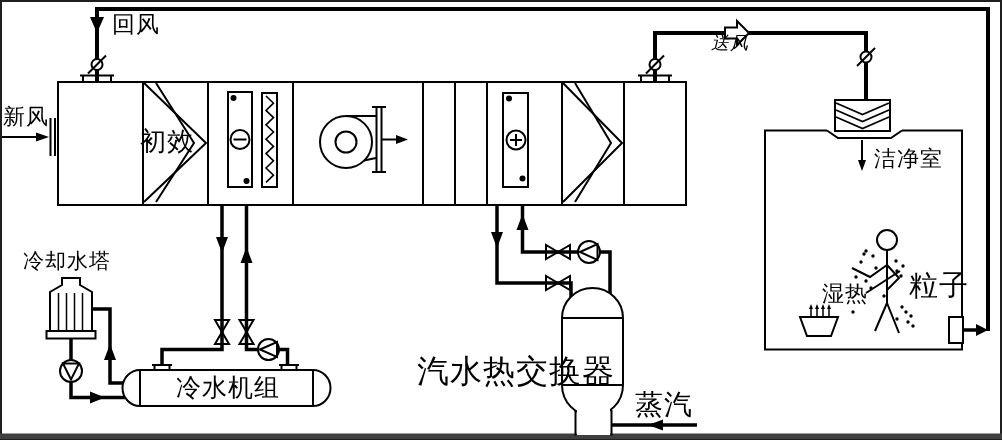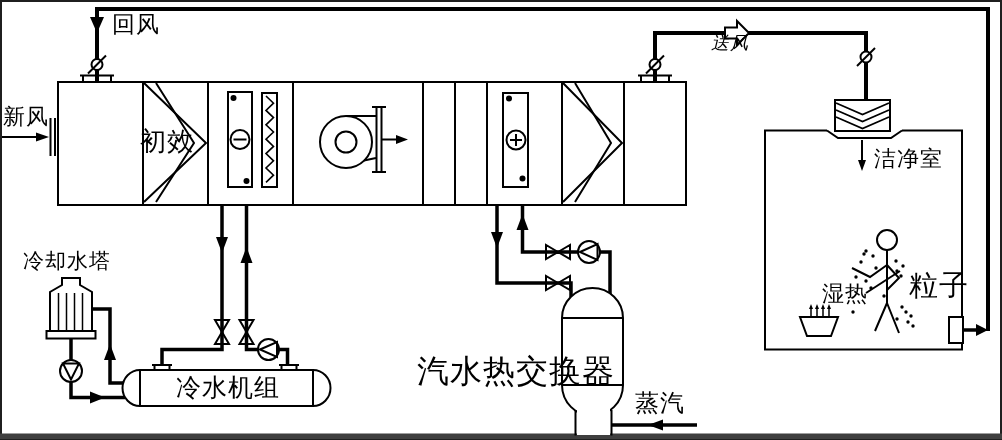--- a/index.html
+++ b/index.html
@@ -228,17 +228,17 @@
 </svg>
 
   <div class="lbl" style="left:112px;top:13px;font-size:23px;">回风</div>
   <div class="lbl" style="left:3px;top:106px;font-size:22px;">新风</div>
   <div class="lbl" style="left:140px;top:128px;font-size:26px;">初效</div>
   <div class="lbl" style="left:711px;top:34px;font-size:18px;font-style:italic;">送风</div>
   <div class="lbl" style="left:874px;top:148px;font-size:22px;text-align:center;">洁净室</div>
   <div class="lbl" style="left:176px;top:375px;font-size:25px;">冷水机组</div>
   <div class="lbl" style="left:23px;top:250px;font-size:21px;">冷却水塔</div>
   <div class="lbl" style="left:417px;top:355px;font-size:32px;">汽水热交换器</div>
-  <div class="lbl" style="left:635px;top:391px;font-size:24px;text-align:right;">蒸汽</div>
+  <div class="lbl" style="left:635px;top:391px;font-size:28px;text-align:right;">蒸汽</div>
   <div class="lbl" style="left:799px;top:283px;font-size:22px;margin-left:23px;">湿热</div>
   <div class="lbl" style="left:909px;top:271px;font-size:29px;">粒子</div>
 
 </div>
 
 </body></html>

